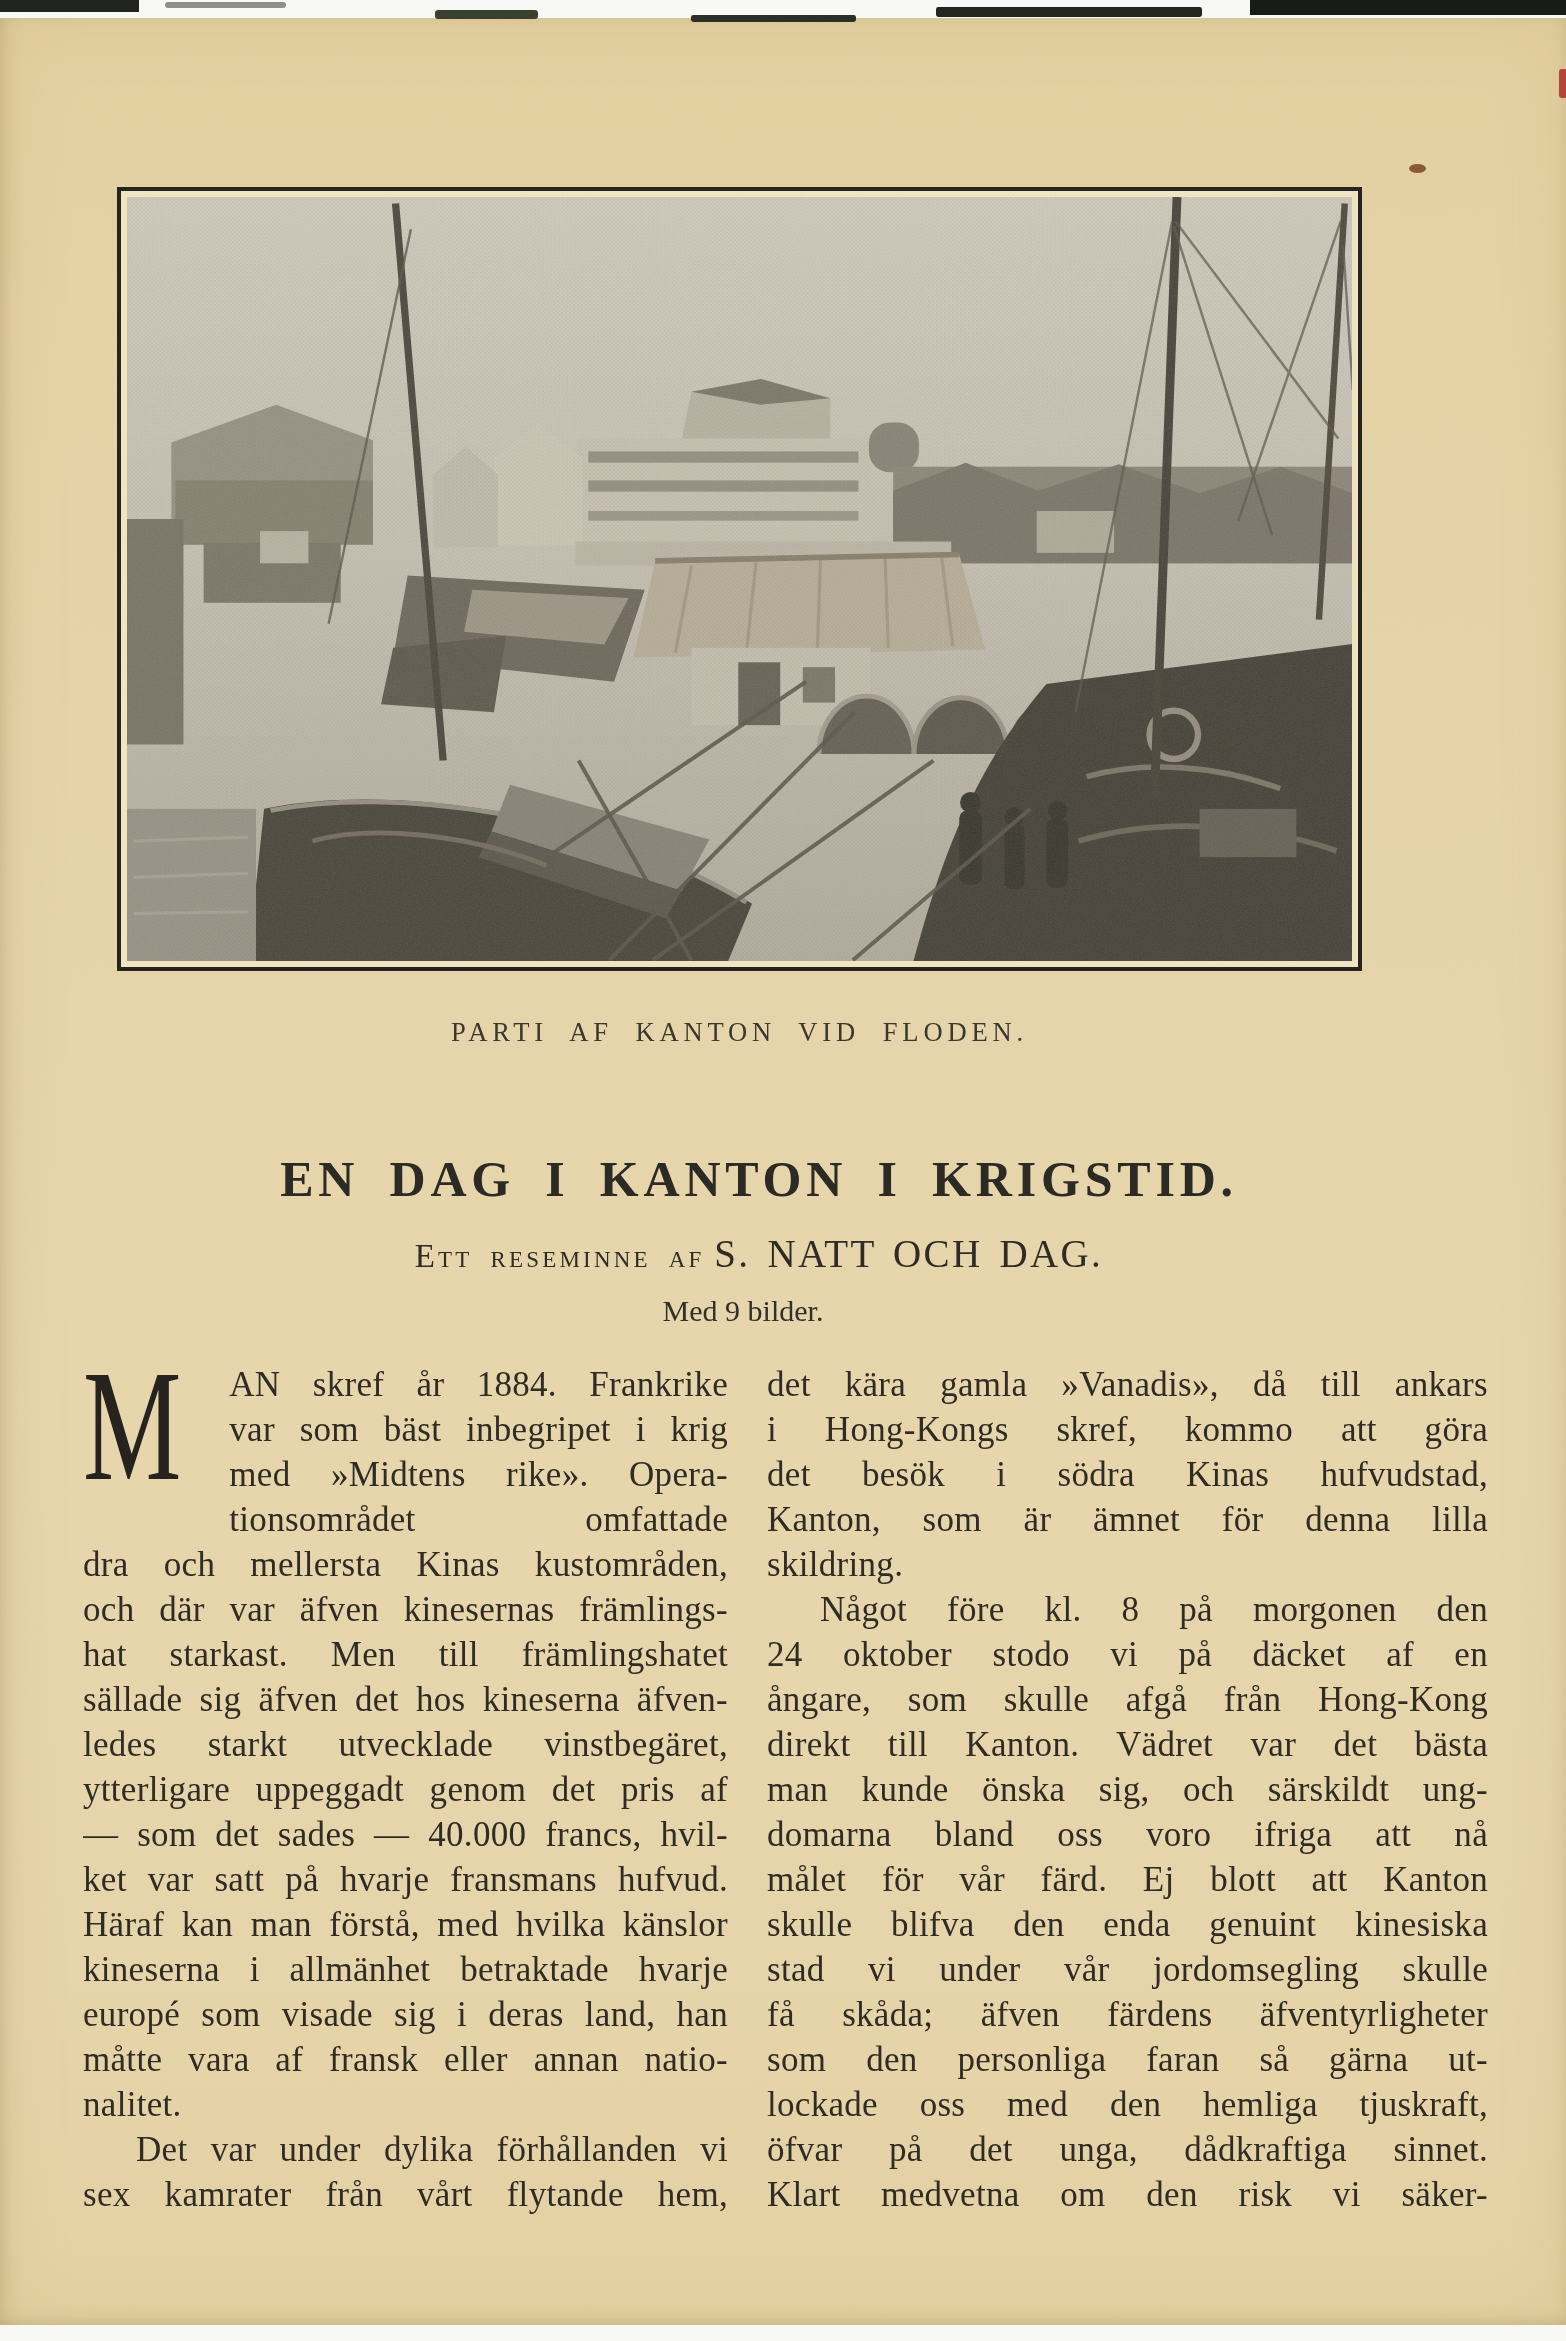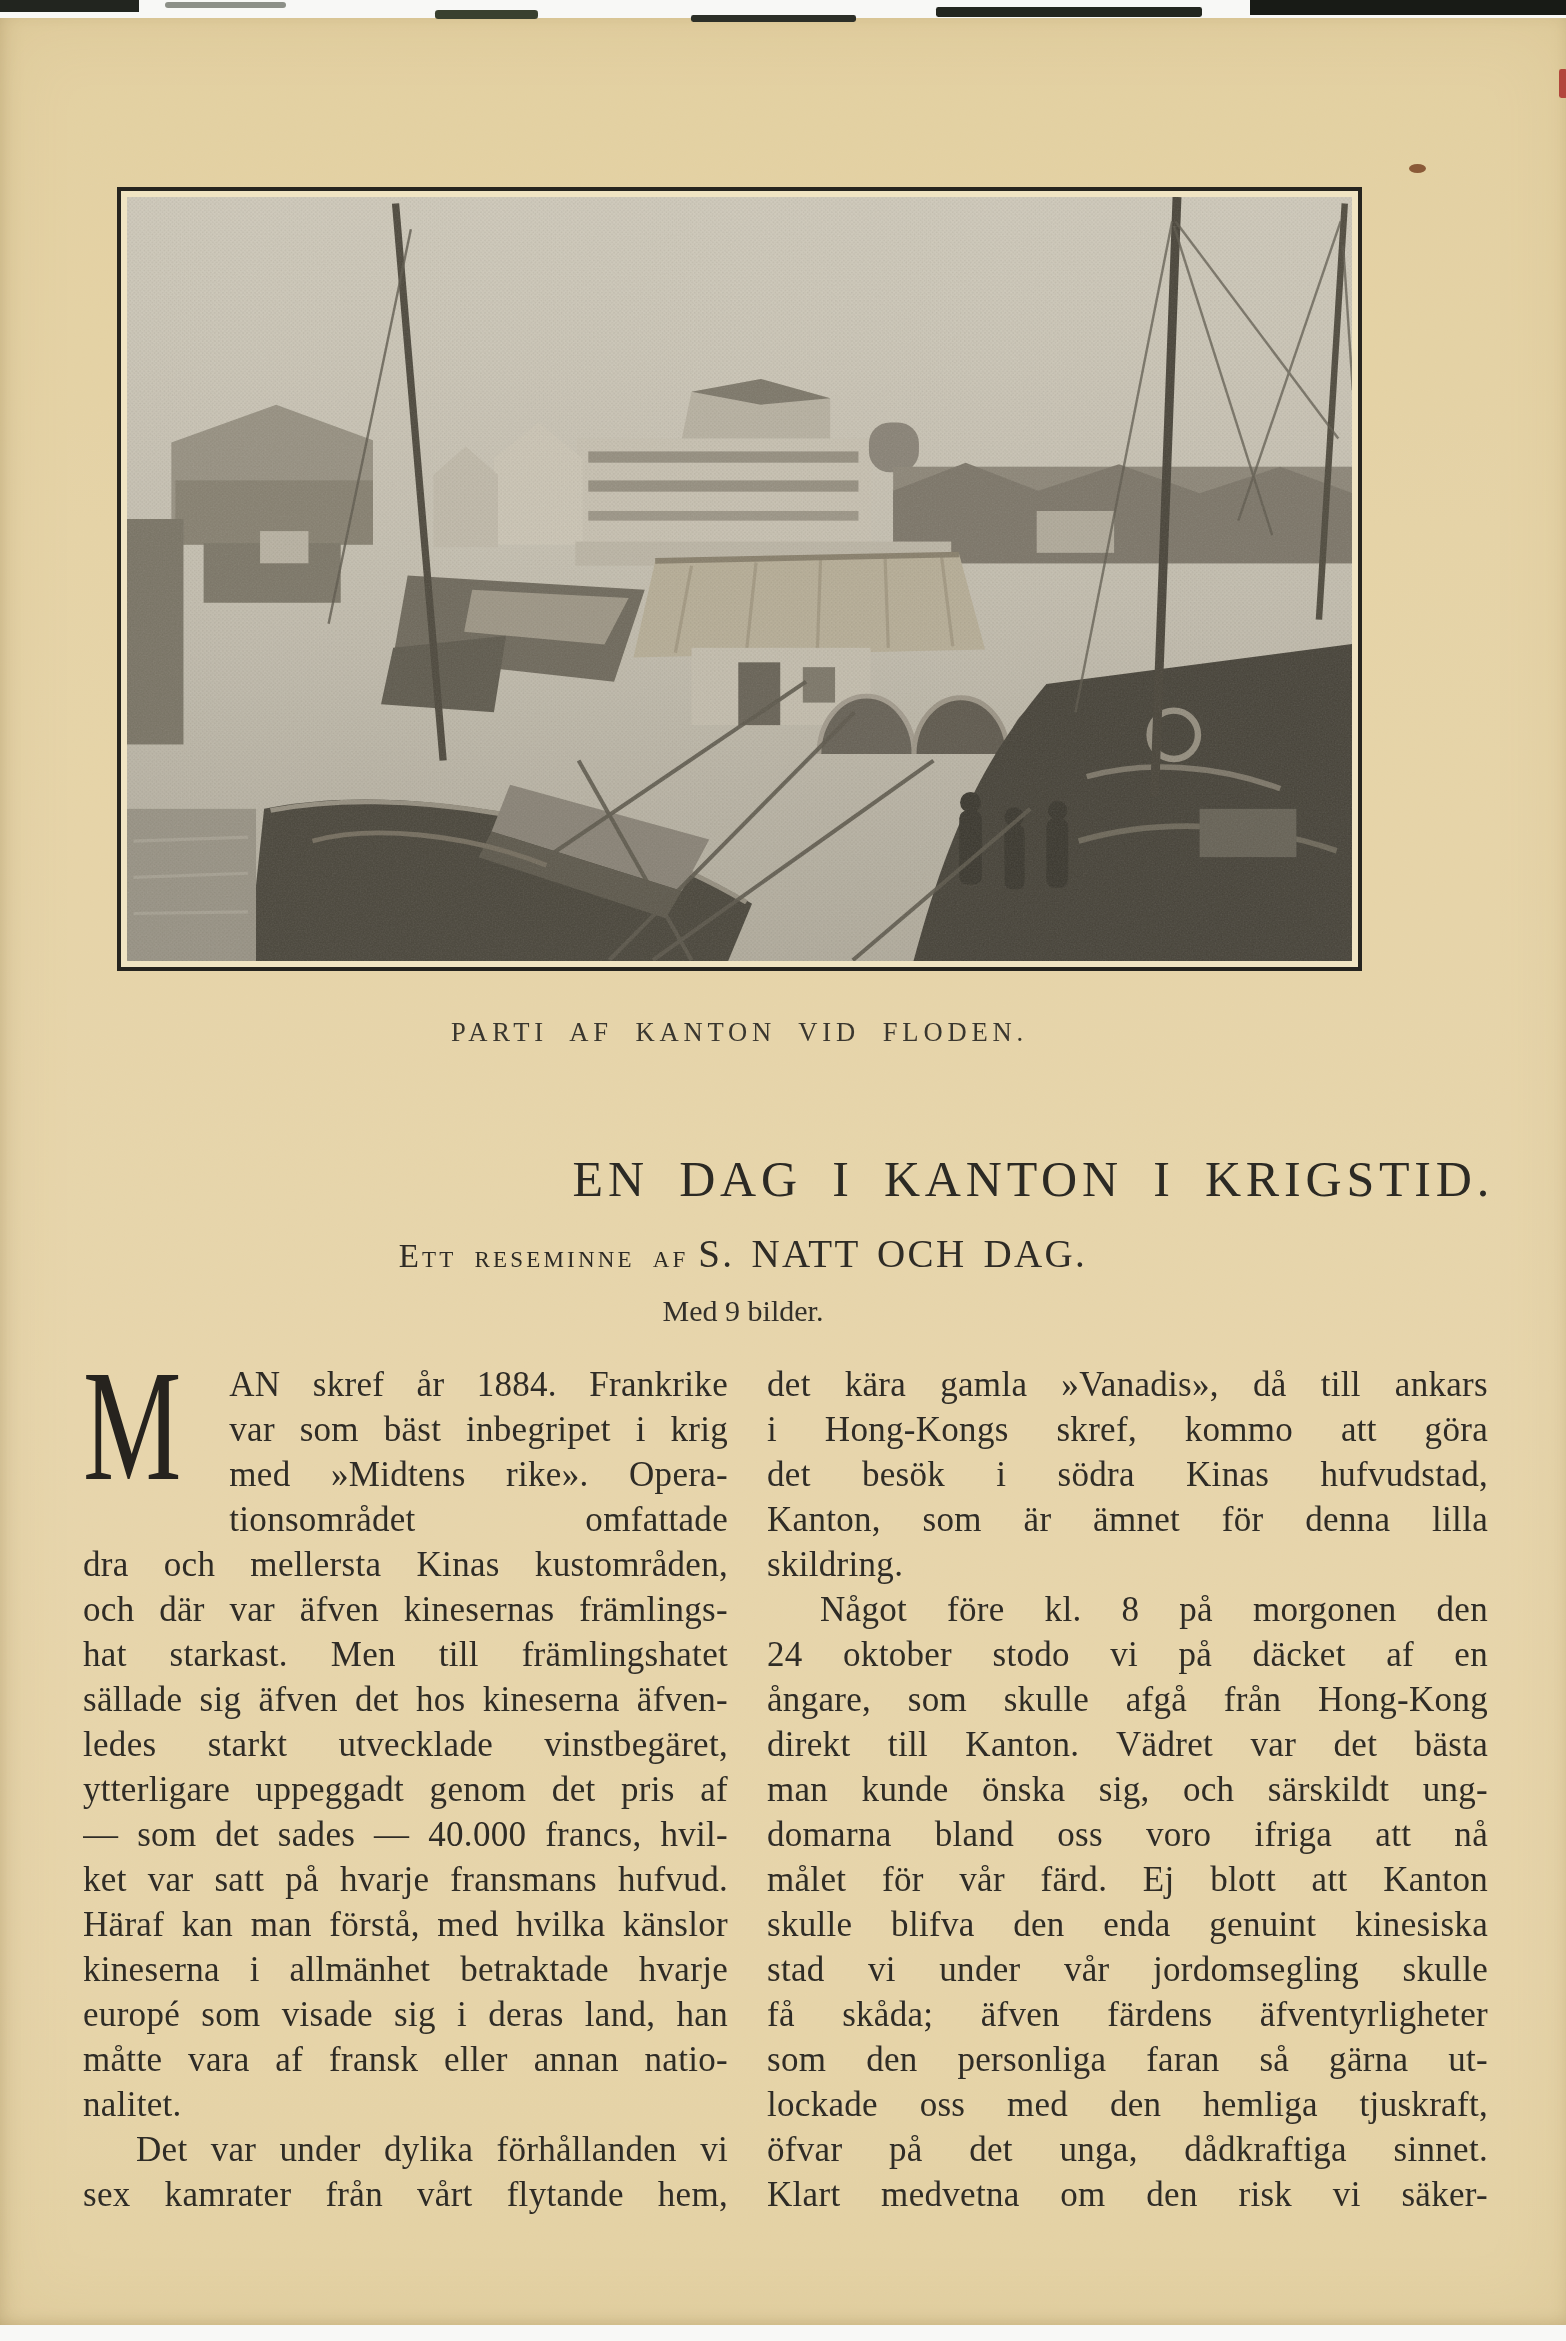--- a/index.html
+++ b/index.html
@@ -34,25 +34,25 @@
     position:absolute;left:117px;top:187px;width:1245px;height:784px;
     box-sizing:border-box;border:4px solid #26241f;padding:5.6px;background:#f0e4c3;
   }
   .photo-frame svg{display:block;width:100%;height:100%;}
   
   .caption{
     position:absolute;left:117px;top:1017px;width:1245px;text-align:center;
     font-size:26.6px;letter-spacing:4.8px;word-spacing:11.3px;color:#3a372f;
   }
   .title{
-    position:absolute;left:8px;top:1150px;width:1486px;text-align:right;
-    font-size:50px;font-weight:normal;letter-spacing:4.8px;word-spacing:13px;color:#2c2a24;margin:0;
+    position:absolute;left:16px;top:1150px;width:1486px;text-align:center;
+    font-size:50px;font-weight:bold;letter-spacing:4.8px;word-spacing:13px;color:#2c2a24;margin:0;
   }
   .byline{
-    position:absolute;left:0;top:1231px;width:1486px;text-align:center;color:#2f2c26;margin:0;
+    position:absolute;left:16px;top:1231px;width:1486px;text-align:center;color:#2f2c26;margin:0;
   }
   .byline .prefix{font-variant:small-caps;font-size:33px;letter-spacing:3.2px;word-spacing:6.4px;}
   .byline .name{font-size:39px;letter-spacing:2.4px;word-spacing:4.8px;}
   .note{
     position:absolute;left:0;top:1294px;width:1486px;text-align:center;
     font-size:30px;color:#33302a;
   }
   
   .column{position:absolute;top:1362px;font-size:35px;line-height:45px;color:#2f2c26;letter-spacing:0.3px;}
   #col-left{left:83px;width:645px;}

